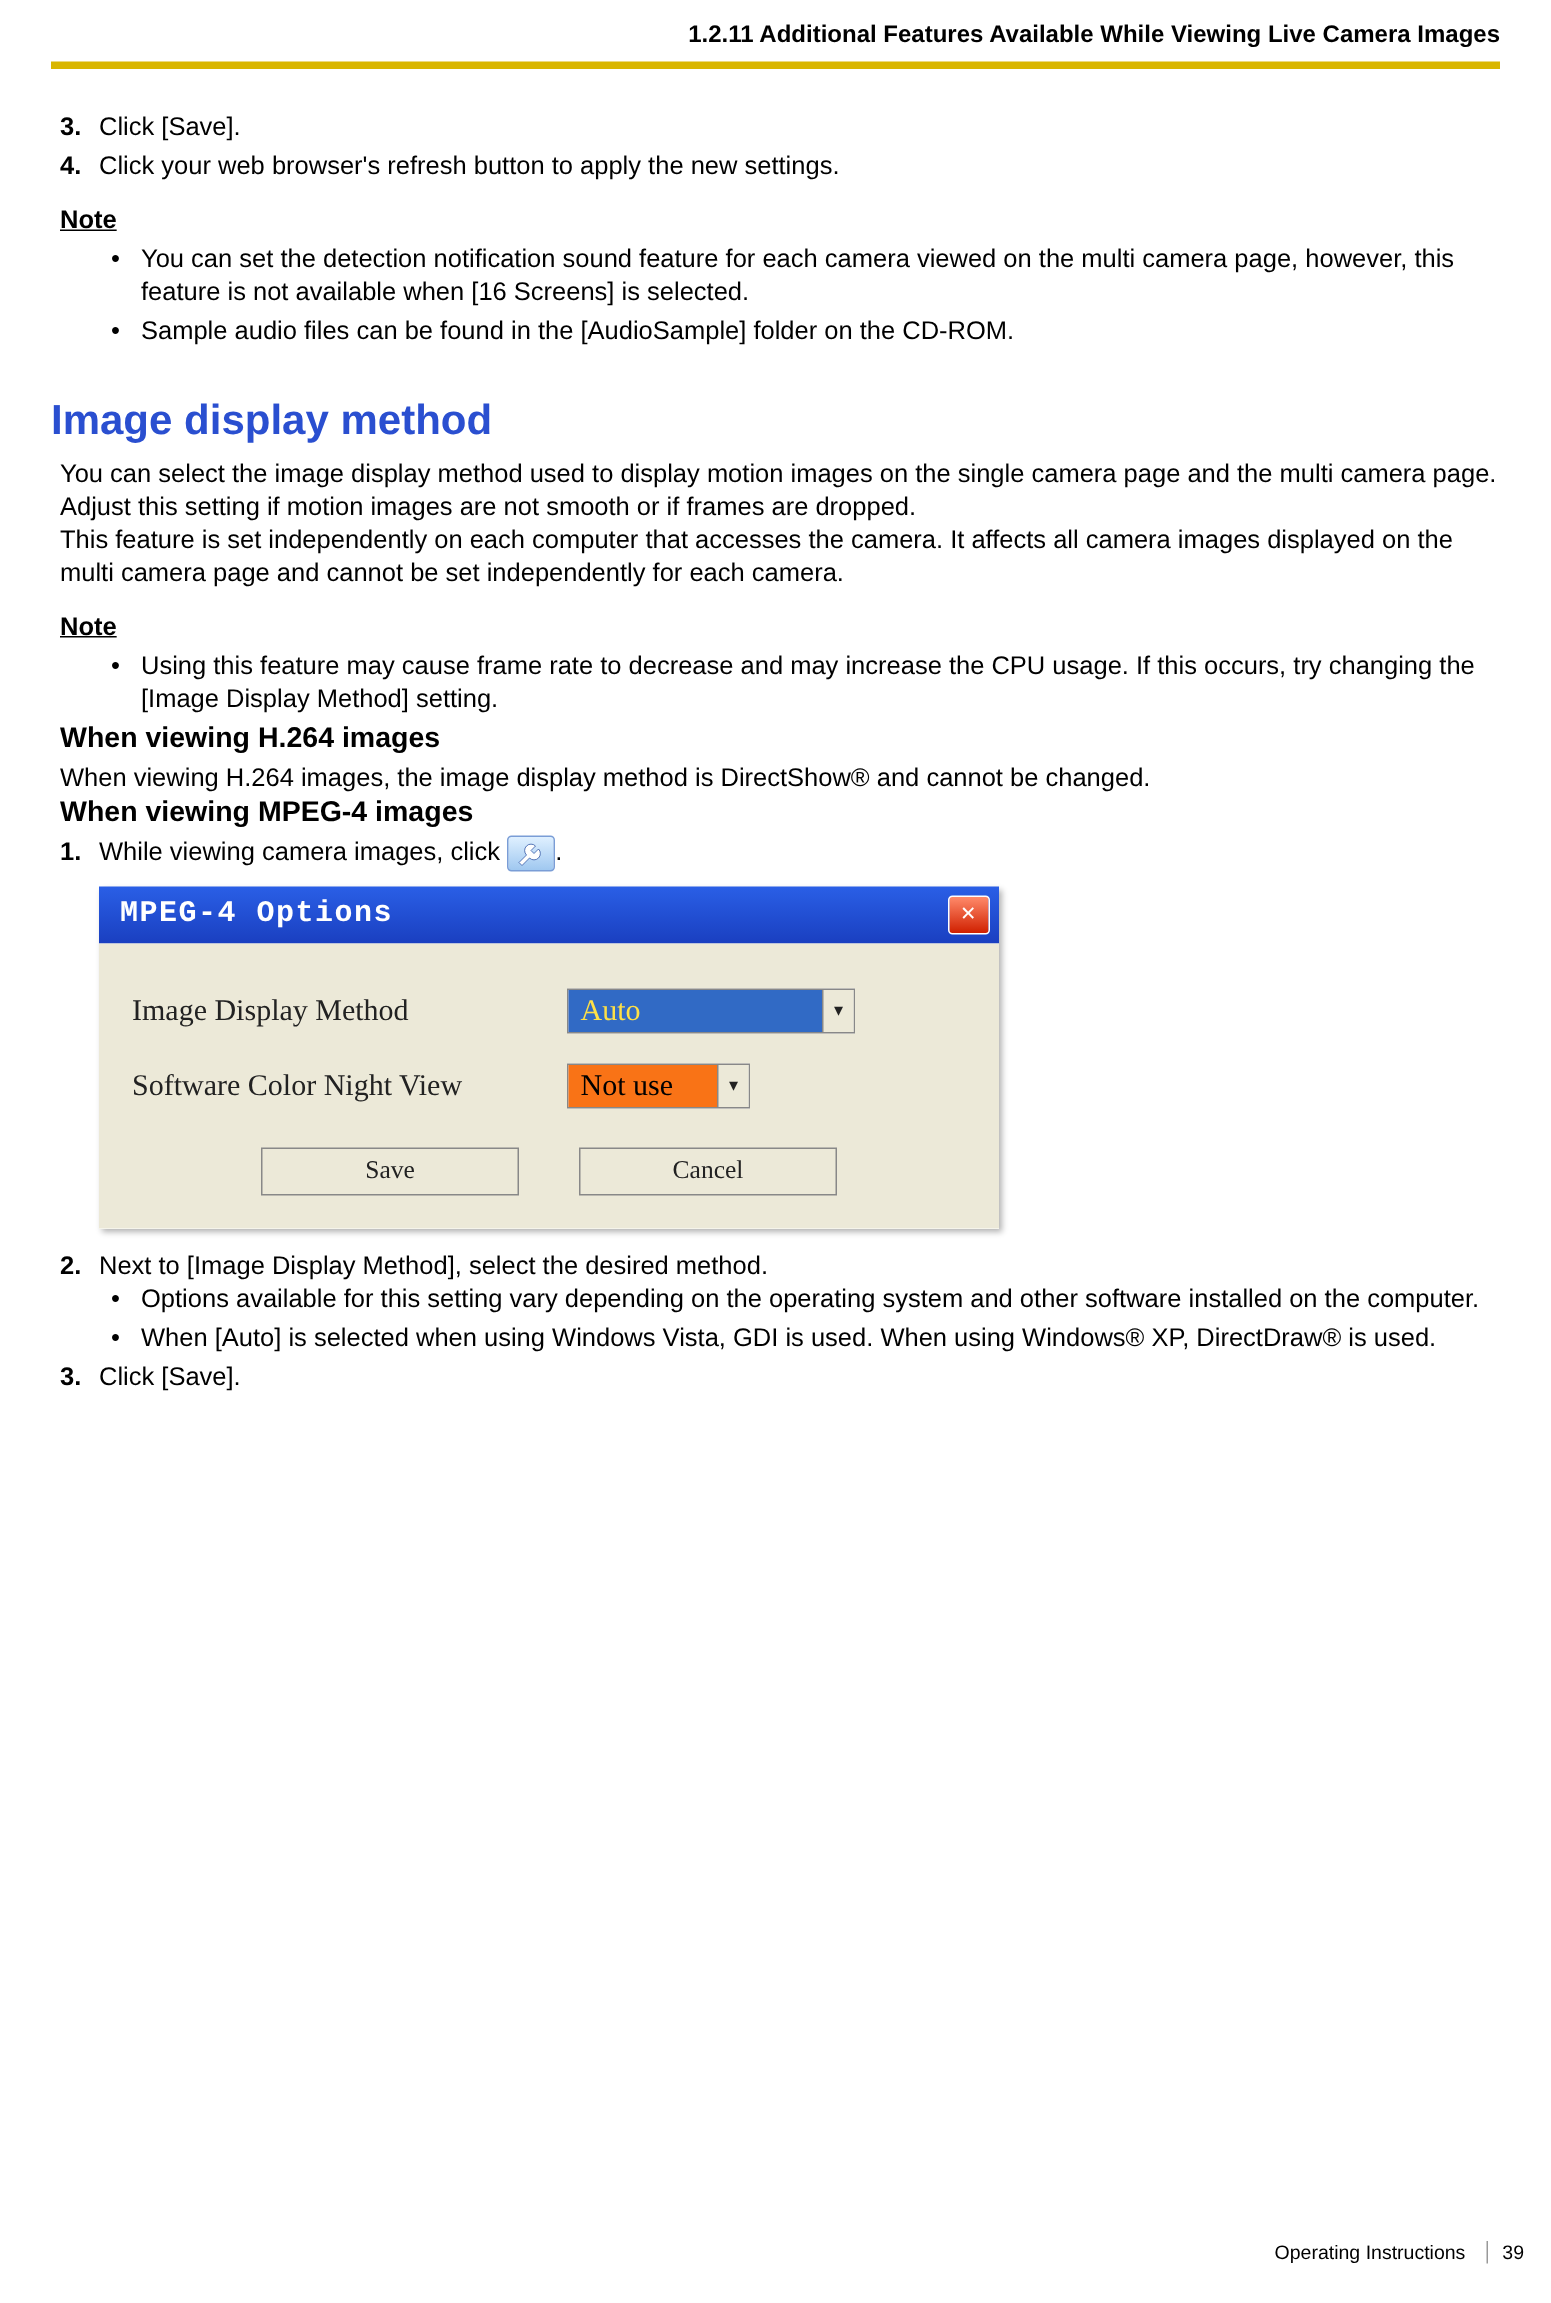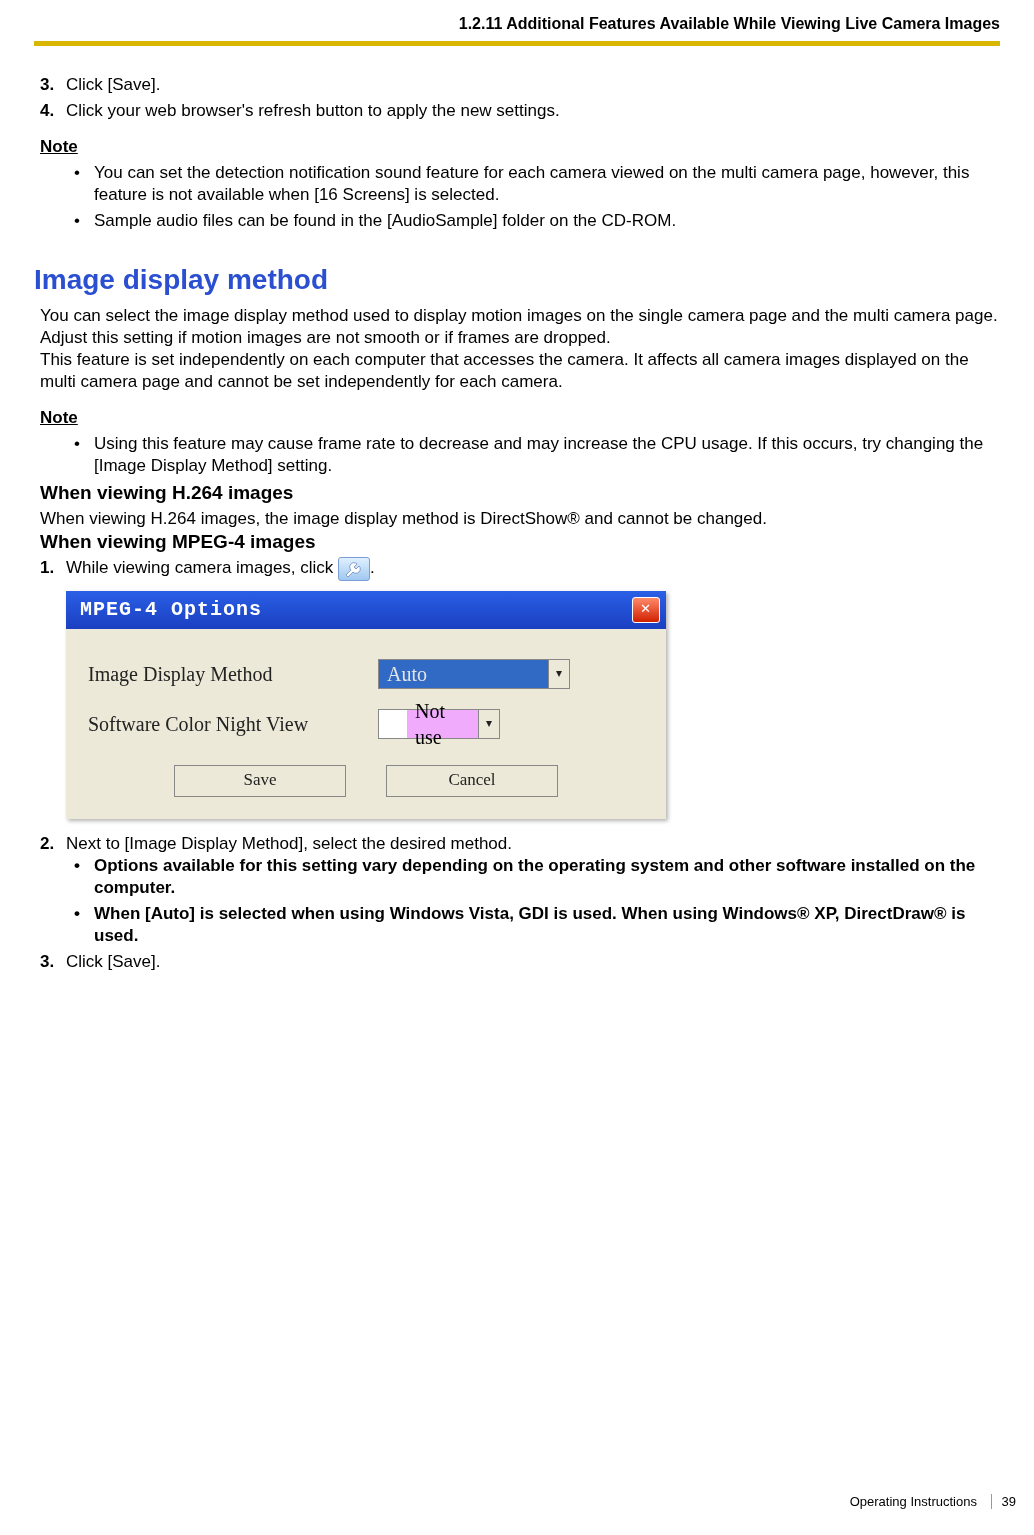--- a/index.html
+++ b/index.html
@@ -140,29 +140,28 @@
     display: flex;
     align-items: center;
     font-family: "Times New Roman", serif;
   }
   .dlg-select.sel1 { width: 190px; }
   .dlg-select.sel2 { width: 120px; }
   .dlg-select-val {
     flex: 1;
     padding: 0 8px;
     background: #316ac5;
-    color: #e5e5e5;
+    color: #fde047;
     height: 100%;
     display: flex;
     align-items: center;
   }
   .dlg-select.sel2 .dlg-select-val {
-    background: #f0abfc;
+    background: #f97316;
     color: #000;
-    margin-left: 28px;
   }
   .dlg-arrow {
     width: 20px;
     height: 100%;
     border-left: 1px solid #888;
     background: #ece9d8;
     display: flex;
     align-items: center;
     justify-content: center;
     font-size: 12px;
@@ -272,21 +271,21 @@
           <div class="dlg-btn">Save</div>
           <div class="dlg-btn">Cancel</div>
         </div>
       </div>
     </div>
 
     <ol class="main-list">
       <li>
         <span class="num">2.</span>
         <span>Next to [Image Display Method], select the desired method.</span>
-        <ul class="bullets" style="padding-left:28px;font-weight:bold;">
+        <ul class="bullets" style="padding-left:28px;">
           <li>Options available for this setting vary depending on the operating system and other software installed on the computer.</li>
           <li>When [Auto] is selected when using Windows Vista, GDI is used. When using Windows® XP, DirectDraw® is used.</li>
         </ul>
       </li>
       <li>
         <span class="num">3.</span>
         <span>Click [Save].</span>
       </li>
     </ol>
 

